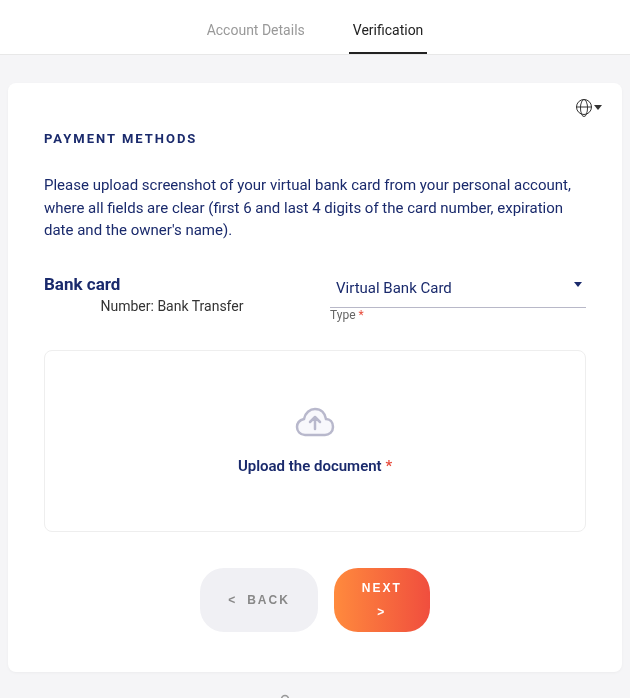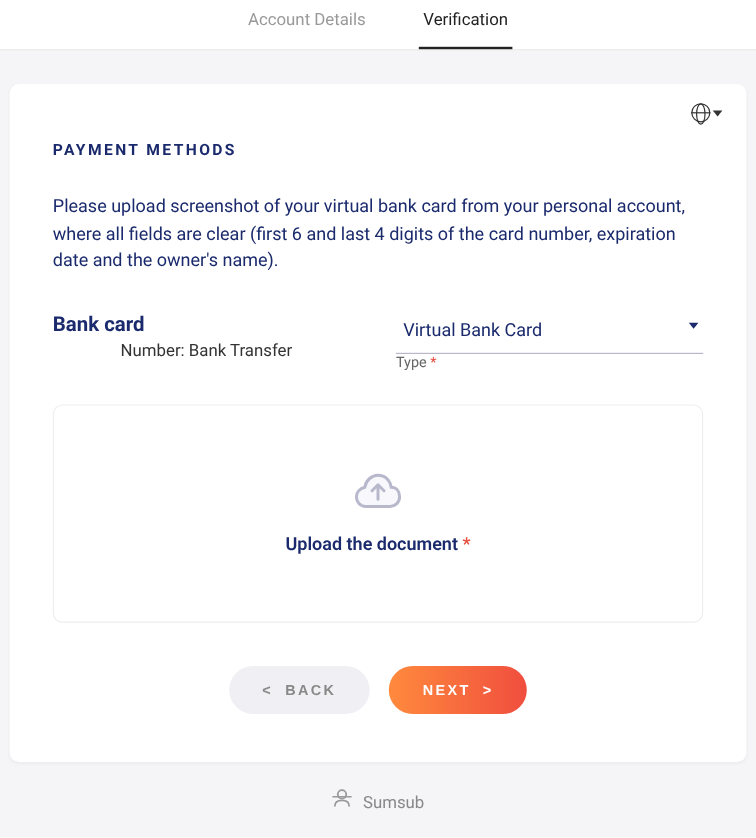--- a/index.html
+++ b/index.html
@@ -9,21 +9,21 @@
       width: 630px;
       height: 698px;
       overflow: hidden;
     }
     .tabs {
       background: #fff;
       border-bottom: 1px solid #e8e8e8;
       display: flex;
       justify-content: center;
       gap: 40px;
-      padding-top: 1px;
+      padding-top: 14px;
     }
     .tab {
       padding: 8px 4px 14px;
       font-size: 14px;
       color: #999;
       cursor: pointer;
       border-bottom: 2px solid transparent;
     }
     .tab.active {
       color: #222;
@@ -168,20 +168,21 @@
       align-items: center;
       gap: 10px;
     }
     .btn-back {
       background: #f0f0f4;
       color: #888;
     }
     .btn-next {
       background: linear-gradient(90deg, #ff8a3d, #f04e3e);
       color: #fff;
+      flex-direction: column;
     }
     .footer {
       text-align: center;
       margin-top: 22px;
       color: #888;
       font-size: 14px;
       display: flex;
       align-items: flex-end;
       justify-content: center;
       gap: 8px;

